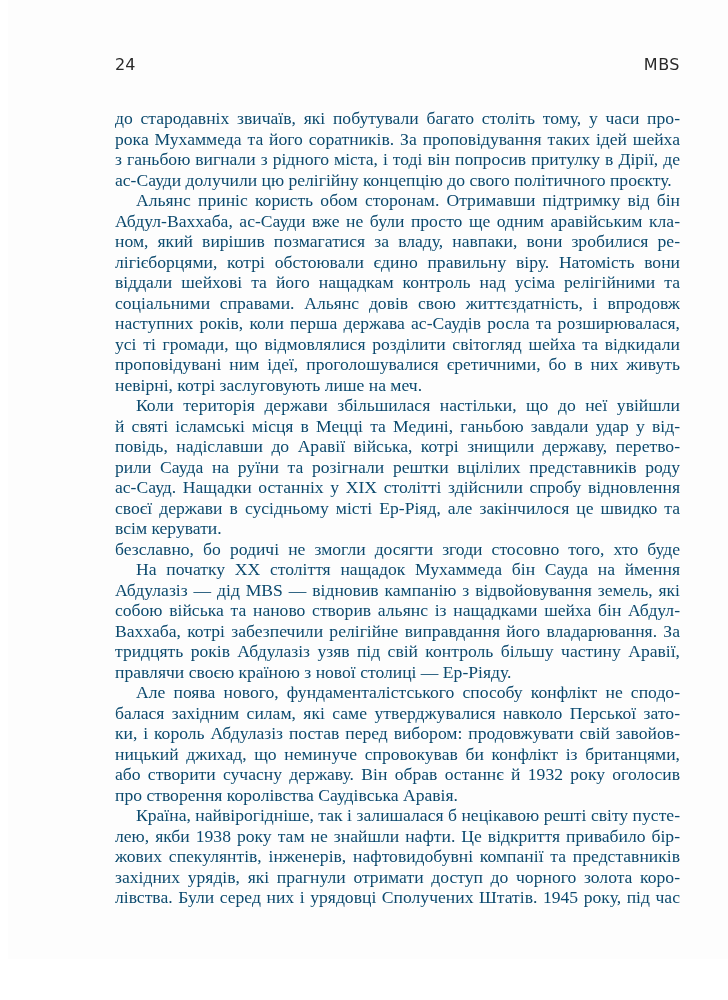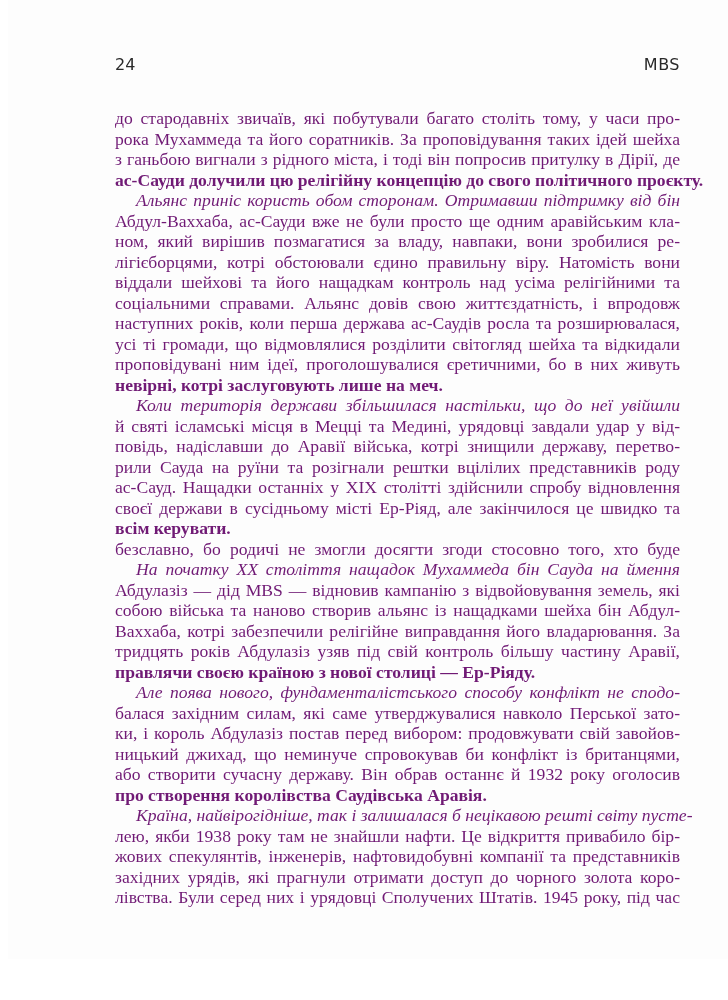--- a/index.html
+++ b/index.html
@@ -3,24 +3,24 @@
 <meta charset="utf-8">
 <style>
   html, body { margin:0; padding:0; }
   body { width:728px; height:1000px; background:#ffffff; position:relative; overflow:hidden; }
   .page { position:absolute; left:8px; top:0; width:728px; height:959px; background:#fdfdfd; }
   .header { position:absolute; top:55px; left:107px; width:565px; height:24px;
             font-family:"DejaVu Sans", sans-serif; font-size:16px; color:#2a2a2a; }
   .page-num { position:absolute; left:0; top:0; }
   .running-title { position:absolute; right:0; top:0; letter-spacing:0.5px; }
   .body-text { position:absolute; top:108px; left:107px; width:565px;
-               font-family:"Liberation Serif", serif; font-size:17.6px; color:#701a75; }
+               font-family:"Liberation Serif", serif; font-size:17.6px; color:#0c4a6e; }
   .line { height:20.5px; line-height:20.5px; white-space:nowrap; text-align:justify; text-align-last:justify; }
-  .line.last { text-align-last:left;font-weight:bold; }
-  .line.indent { padding-left:21px;font-style:italic; }
+  .line.last { text-align-last:left; }
+  .line.indent { padding-left:21px; }
 </style>
 </head>
 <body>
 
 <div class="page">
   <div class="header">
     <span class="page-num">24</span>
     <span class="running-title">MBS</span>
   </div>
   <div class="body-text" id="body-text">
@@ -37,21 +37,21 @@
         <div class="line">лігієборцями, котрі обстоювали єдино правильну віру. Натомість вони</div>
         <div class="line">віддали шейхові та його нащадкам контроль над усіма релігійними та</div>
         <div class="line">соціальними справами. Альянс довів свою життєздатність, і впродовж</div>
         <div class="line">наступних років, коли перша держава ас-Саудів росла та розширювалася,</div>
         <div class="line">усі ті громади, що відмовлялися розділити світогляд шейха та відкидали</div>
         <div class="line">проповідувані ним ідеї, проголошувалися єретичними, бо в них живуть</div>
         <div class="line last">невірні, котрі заслуговують лише на меч.</div>
       </div>
       <div>
         <div class="line indent">Коли територія держави збільшилася настільки, що до неї увійшли</div>
-        <div class="line">й святі ісламські місця в Мецці та Медині, урядовці завдали удар у від-</div>
+        <div class="line">й святі ісламські місця в Мецці та Медині, ганьбою завдали удар у від-</div>
         <div class="line">повідь, надіславши до Аравії війська, котрі знищили державу, перетво-</div>
         <div class="line">рили Сауда на руїни та розігнали рештки вцілілих представників роду</div>
         <div class="line">ас-Сауд. Нащадки останніх у XIX столітті здійснили спробу відновлення</div>
         <div class="line">своєї держави в сусідньому місті Ер-Ріяд, але закінчилося це швидко та</div>
         <div class="line last">всім керувати.</div>
         <div class="line">безславно, бо родичі не змогли досягти згоди стосовно того, хто буде</div>
       </div>
       <div>
         <div class="line indent">На початку XX століття нащадок Мухаммеда бін Сауда на ймення</div>
         <div class="line">Абдулазіз — дід MBS — відновив кампанію з відвойовування земель, які</div>

